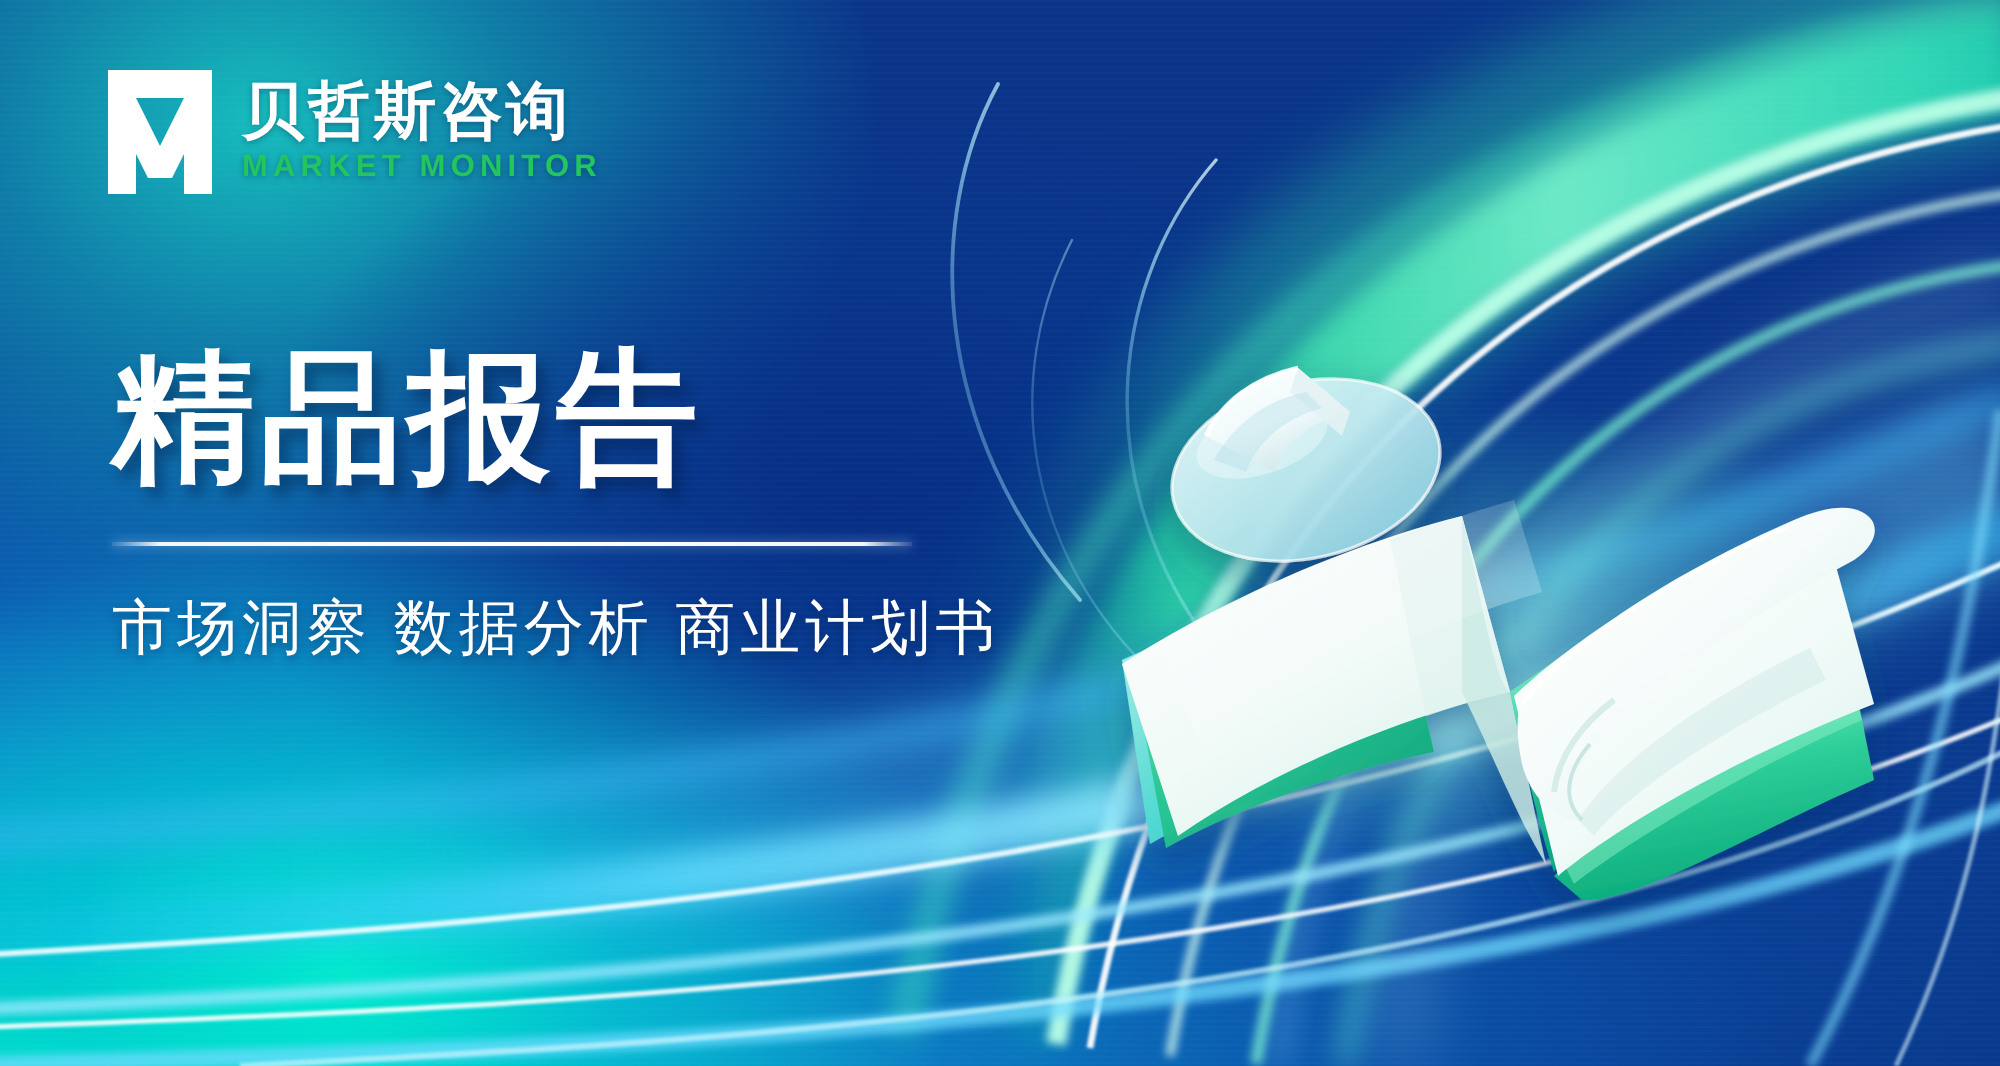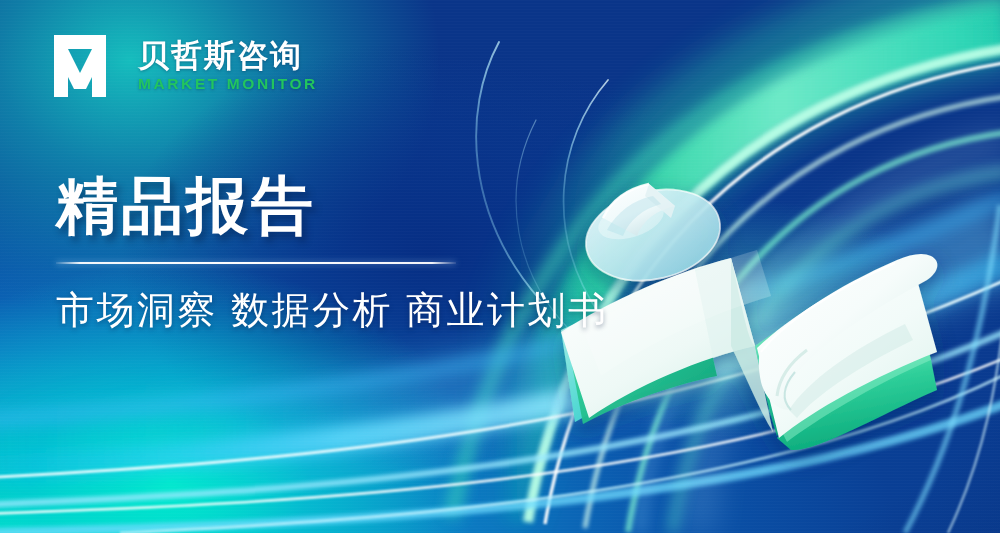--- a/index.html
+++ b/index.html
@@ -43,53 +43,53 @@
     background:repeating-linear-gradient(180deg, rgba(255,255,255,.10) 0px, rgba(255,255,255,.10) 1px, rgba(255,255,255,0) 1px, rgba(255,255,255,0) 3px);
   }
 
   
   .swirls{position:absolute;inset:0;}
   .swirls svg{position:absolute;inset:0;width:1000px;height:533px;}
 
   
   .brand{
     position:absolute;left:52px;top:33px;
-    display:flex;align-items:center;gap:30px;
+    display:flex;align-items:center;gap:13px;
   }
   .brand-mark{width:56px;height:66px;display:block;}
   .brand-text{display:flex;flex-direction:column;justify-content:center;gap:3px;}
   .brand-cn{
     font-size:31px;font-weight:700;color:#ffffff;letter-spacing:2px;
     line-height:1.05;white-space:nowrap;
     text-shadow:0 1px 3px rgba(2,30,70,.35);
   }
   .brand-en{
     font-size:15.5px;font-weight:700;color:#22c55e;letter-spacing:2.6px;
     line-height:1;white-space:nowrap;
     text-shadow:0 1px 3px rgba(2,30,70,.35);
   }
 
   
   .headline{
     position:absolute;left:56px;top:174px;width:470px;
   }
   .headline-title{
-    font-size:62px;font-weight:700;color:#ffffff;
+    font-size:71px;font-weight:700;color:#ffffff;
     letter-spacing:3px;line-height:1.02;white-space:nowrap;
     text-shadow:4px 5px 7px rgba(3,24,66,.45);
   }
   .rule{
     margin-top:25px;
     width:400px;height:2px;
     background:linear-gradient(90deg, rgba(255,255,255,.15) 0%, rgba(255,255,255,.95) 6%, #ffffff 50%, rgba(255,255,255,.95) 94%, rgba(255,255,255,.15) 100%);
     box-shadow:0 0 6px rgba(190,235,255,.55);
   }
   .headline-sub{
     margin-top:24px;
-    font-size:38px;font-weight:400;color:#ffffff;
+    font-size:30px;font-weight:400;color:#ffffff;
     letter-spacing:2.5px;line-height:1.2;white-space:nowrap;
     text-shadow:0 2px 5px rgba(3,24,66,.40);
   }
 
   
   .book{position:absolute;left:545px;top:160px;width:400px;height:290px;}
   .book svg{display:block;width:400px;height:290px;overflow:visible;}
 </style>
 </head>
 <body>

